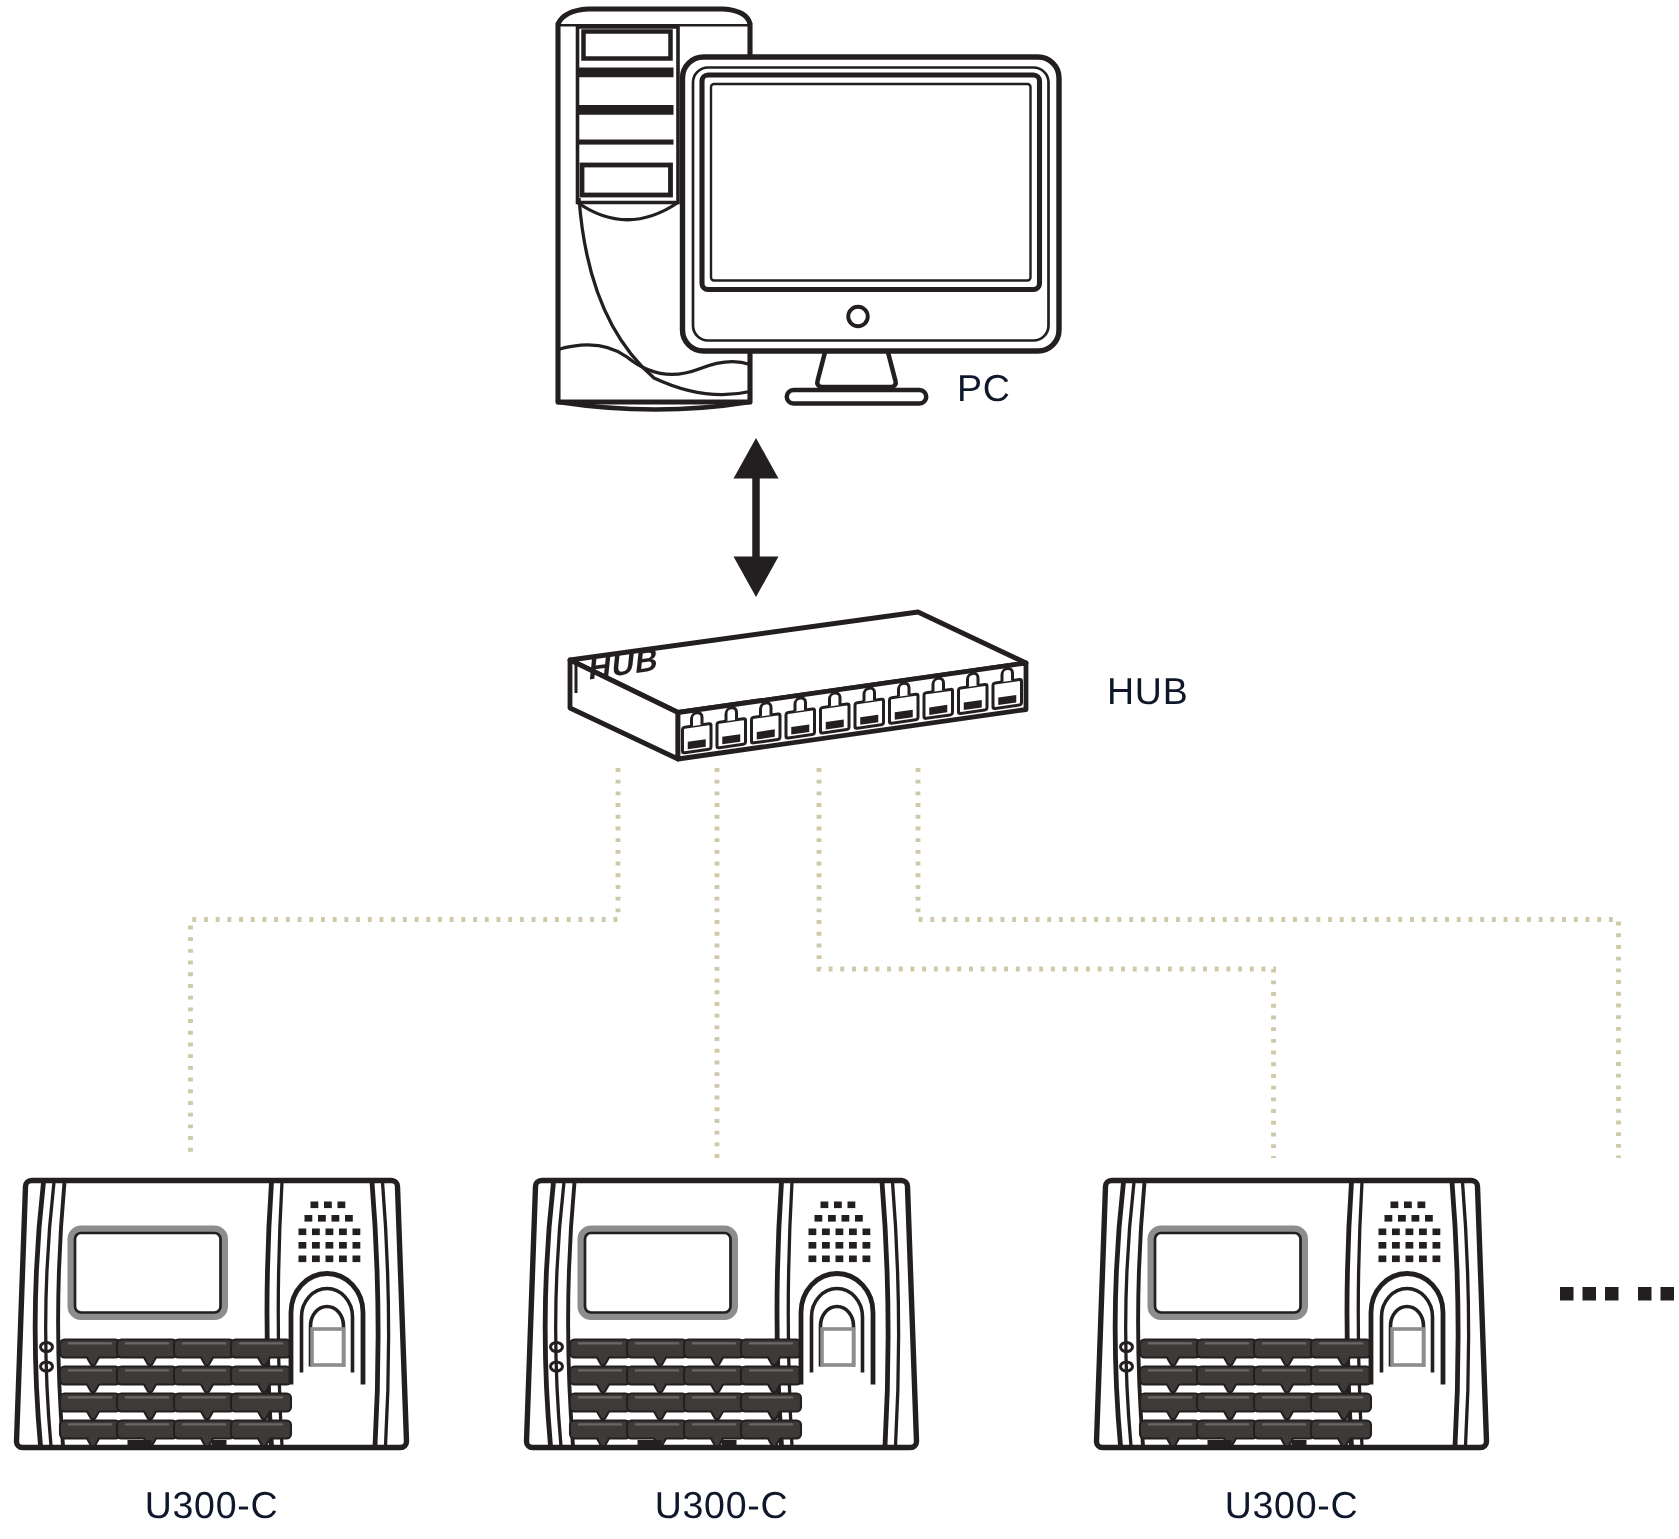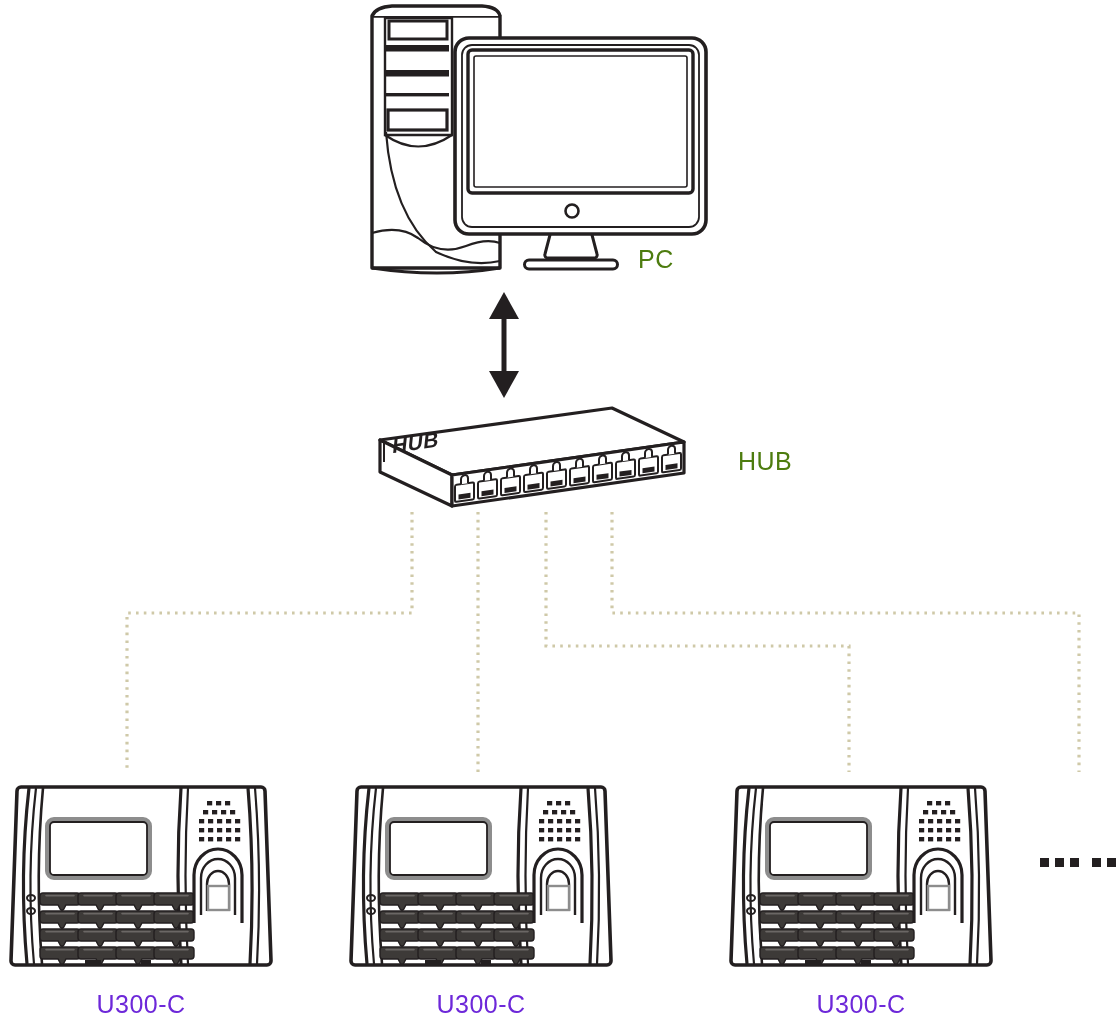--- a/index.html
+++ b/index.html
@@ -21,42 +21,42 @@
   #diagram-svg {
     position: absolute;
     left: 0;
     top: 0;
     width: 1119px;
     height: 1026px;
     display: block;
   }
   .label-text {
     position: absolute;
-    color: #4d7c0f;
+    color: #0f172a;
     font-family: "Liberation Sans", sans-serif;
     font-weight: 400;
     white-space: nowrap;
     letter-spacing: 0.5px;
   }
   #label-pc {
     left: 638px;
     top: 245px;
     font-size: 25px;
   }
   #label-hub {
     left: 738px;
     top: 447px;
     font-size: 25px;
   }
   .label-device {
     font-size: 25px;
     top: 990px;
     text-align: center;
     width: 272px;
-    color: #6d28d9;
+    color: #0f172a;
   }
   #label-device-0 { left: 5px; }
   #label-device-1 { left: 345px; }
   #label-device-2 { left: 725px; }
 </style>
 </head>
 <body>
 
 <div id="diagram-root">
 

